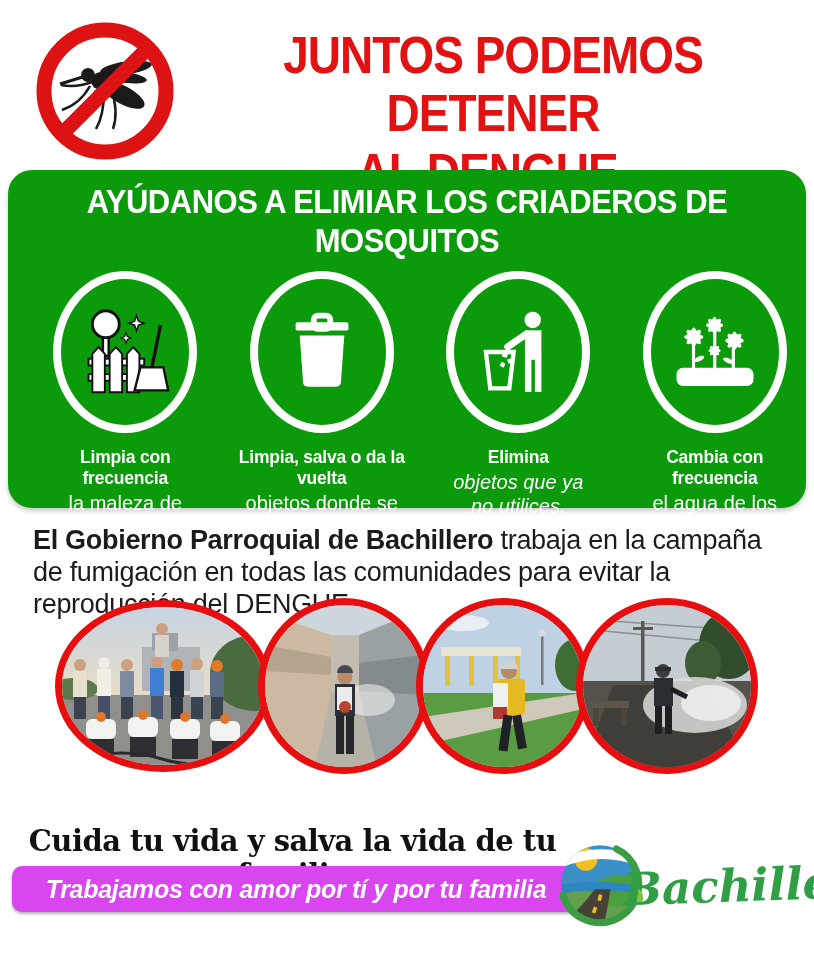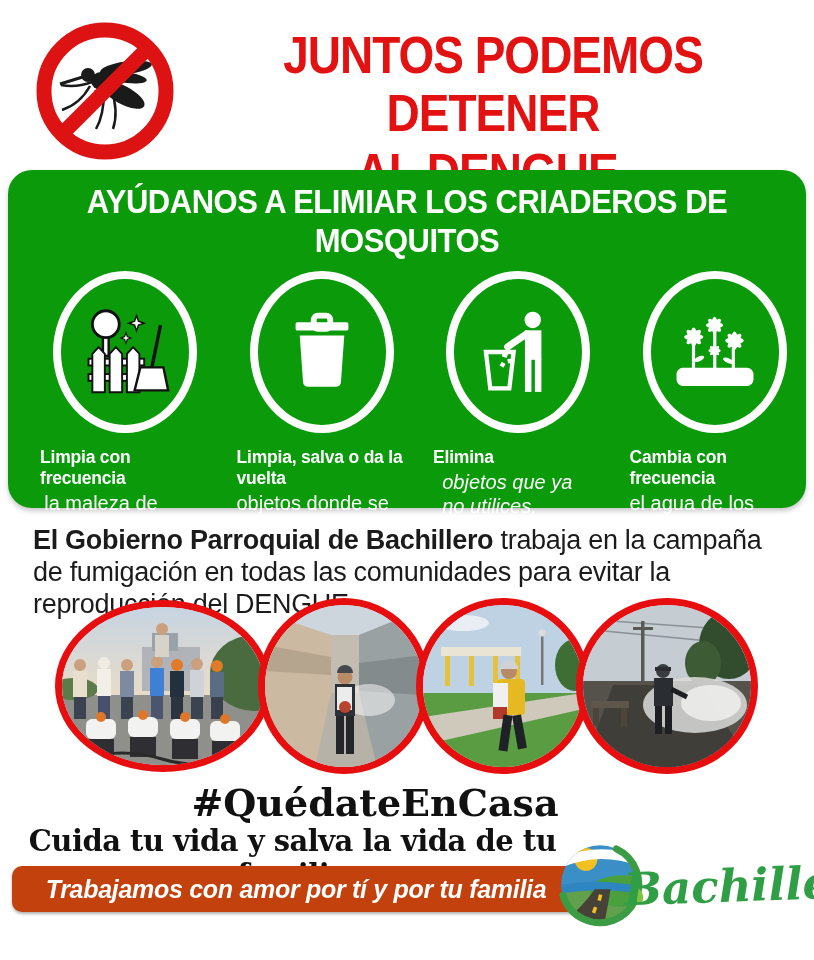--- a/index.html
+++ b/index.html
@@ -18,21 +18,21 @@
   .green-box{
     position:absolute;left:8px;top:170px;width:798px;height:338px;
     background:#0a9a0a;border-radius:24px;color:#fff;
     box-shadow:0 3px 5px rgba(0,0,0,.22);
   }
   .green-heading{
     text-align:center;margin-top:13px;font-size:31px;font-weight:bold;
     letter-spacing:-0.5px;transform:scaleY(1.08);transform-origin:top center;
   }
   .tips-row{display:flex;justify-content:space-between;padding:0 6px;margin-top:16px;}
-  .tip{width:198px;text-align:left;margin-left:26px;}
+  .tip{width:198px;text-align:center;margin-left:26px;}
   .tip-circle{
     width:128px;height:146px;border:8px solid #fff;border-radius:50%;
     margin:0 auto;display:flex;align-items:center;justify-content:center;
   }
   .tip-bold{font-size:17.5px;font-weight:bold;margin-top:14px;letter-spacing:-0.2px;}
   .tip-text{font-size:20px;line-height:1.22;margin:2px auto 0 auto;}
   .tip:nth-child(1) .tip-text{max-width:162px;}
   .tip:nth-child(2) .tip-text{max-width:180px;}
   .tip:nth-child(3) .tip-text{max-width:152px;font-style:italic;}
   .tip:nth-child(4) .tip-text{max-width:200px;}
@@ -57,21 +57,21 @@
     position:absolute;left:0;top:780px;width:750px;text-align:center;
     font-family:"DejaVu Serif",serif;font-weight:bold;font-size:38px;color:#111;
   }
   .slogan{
     position:absolute;left:0;top:824px;width:585px;text-align:center;
     font-family:"DejaVu Serif",serif;font-weight:bold;font-size:29px;color:#111;
     letter-spacing:-0.5px;
   }
   .red-banner{
     position:absolute;left:12px;top:866px;width:568px;height:46px;
-    background:#c2410c;border-radius:10px;color:#fff;
+    background:#d946ef;border-radius:10px;color:#fff;
     display:flex;align-items:center;justify-content:center;
     font-size:25px;font-weight:bold;font-style:italic;letter-spacing:-0.3px;
     box-shadow:0 2px 3px rgba(0,0,0,.3);
   }
   .logo{position:absolute;left:552px;top:838px;width:262px;height:100px;}
   .logo-emblem{position:absolute;left:4px;top:2px;width:88px;height:88px;}
   .logo-top{
     position:absolute;left:92px;top:8px;width:168px;
     font-size:21px;font-weight:bold;color:#2d2d2d;letter-spacing:0.2px;
   }
@@ -350,21 +350,20 @@
         <circle cx="80" cy="66" r="7" fill="#3a3d42"></circle>
         <rect x="72" y="62" width="16" height="4" fill="#2a2d31"></rect>
         <rect x="71" y="73" width="19" height="28" fill="#2a2d31"></rect>
         <rect x="72" y="101" width="7" height="28" fill="#1d1f23"></rect>
         <rect x="82" y="101" width="7" height="28" fill="#1d1f23"></rect>
         <line x1="88" y1="84" x2="104" y2="92" stroke="#1d1f23" stroke-width="5"></line>
       </g>
     </svg>
   </div>
 
-  <div class="hashtag">#QuédateEnCasa</div>
   <div class="slogan">Cuida tu vida y salva la vida de tu familia</div>
   <div class="red-banner">
     <span>Trabajamos con amor por tí y por tu familia</span>
   </div>
 
   <div class="logo">
     <div class="logo-emblem">
       <svg viewBox="0 0 100 100">
         <defs>
             <clipPath id="emc">

